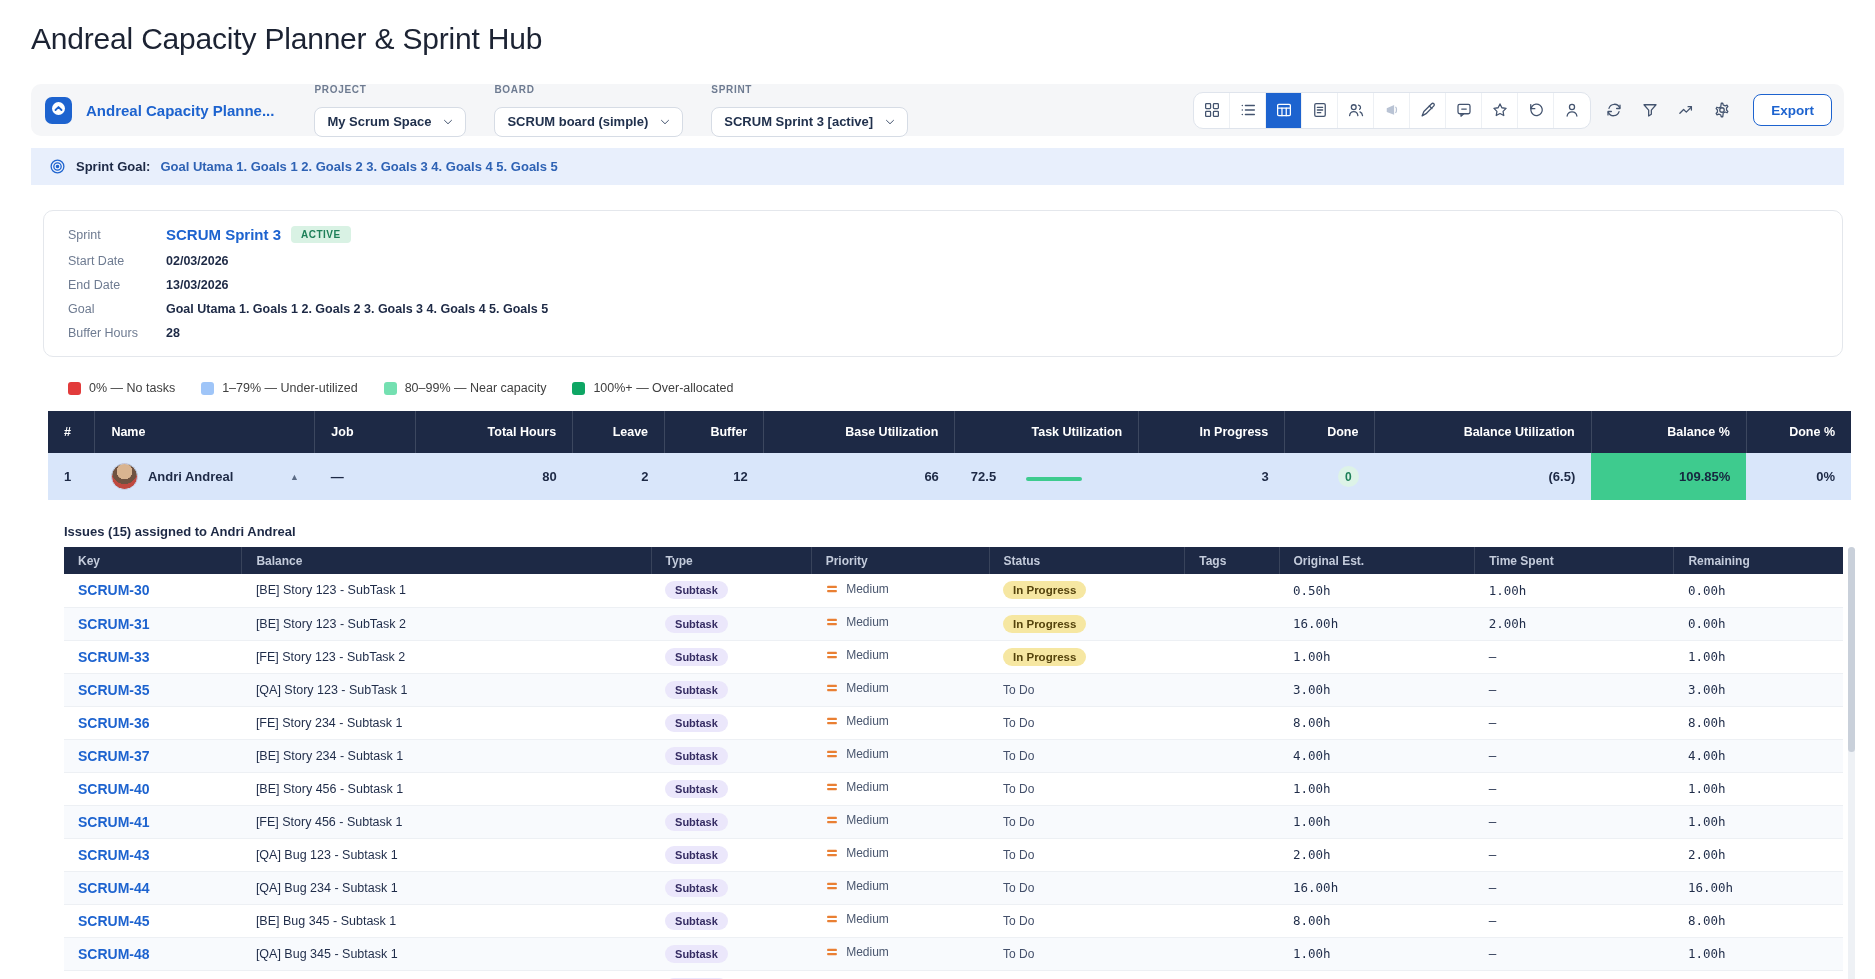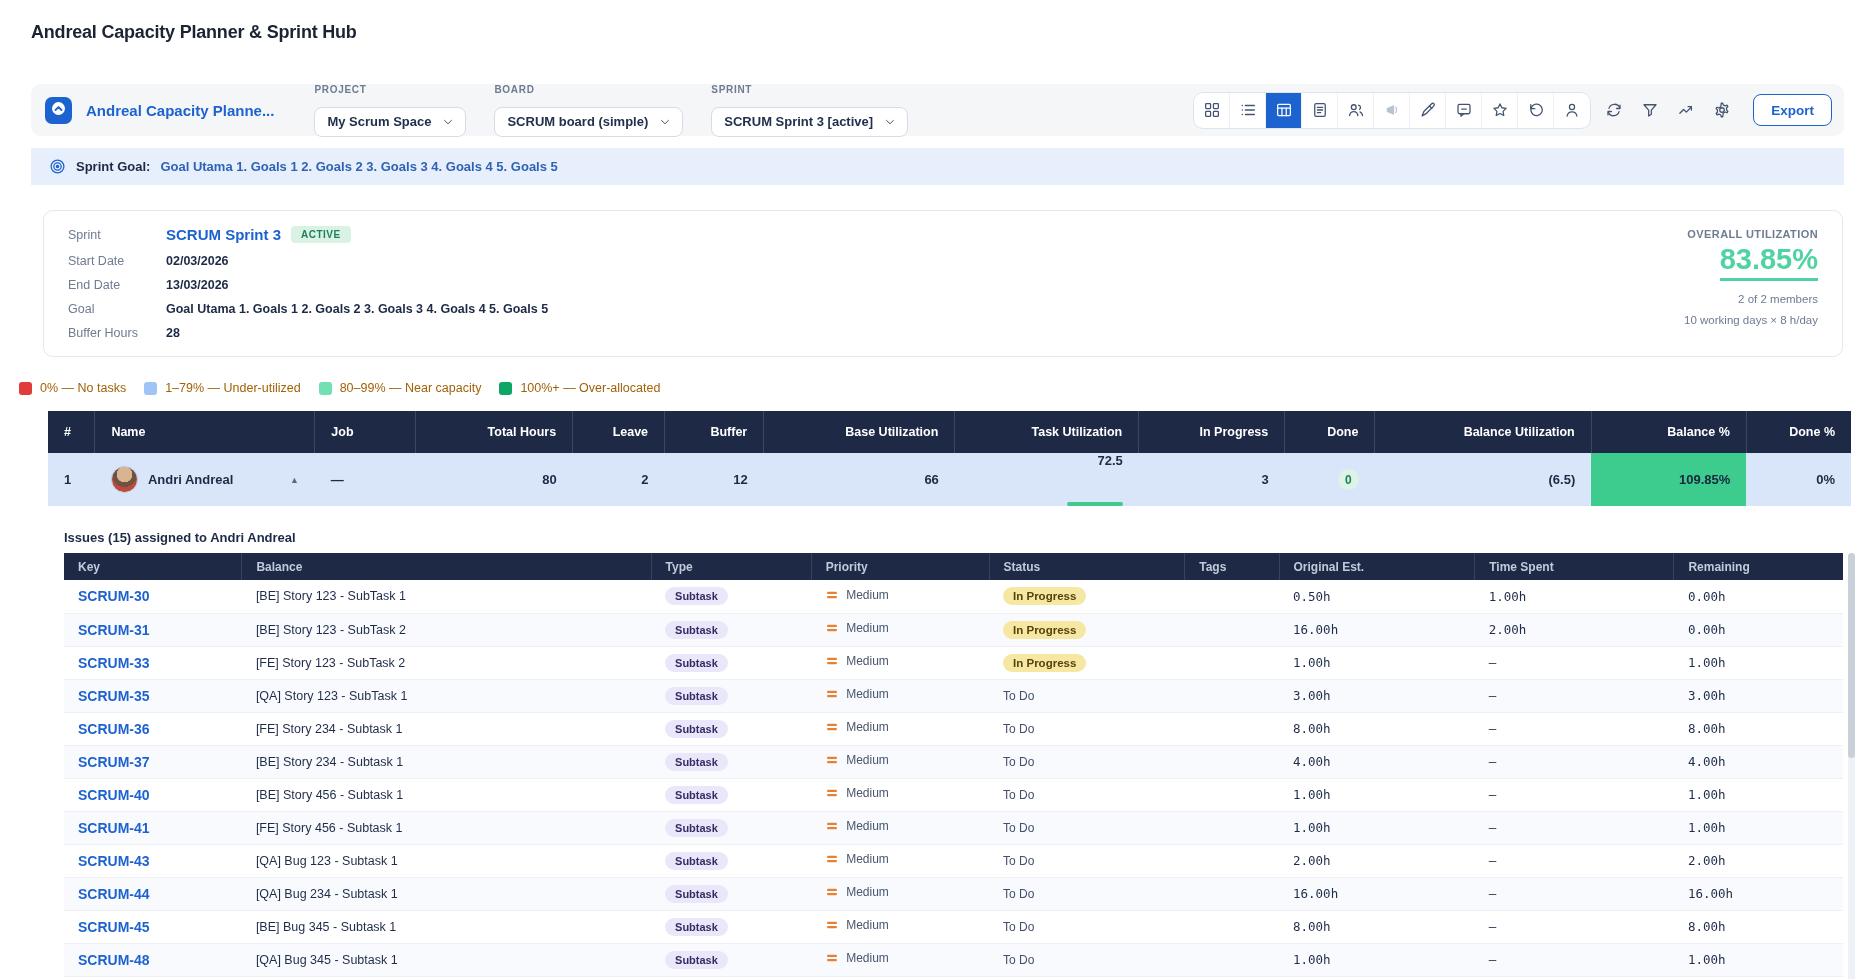--- a/index.html
+++ b/index.html
@@ -1,19 +1,19 @@
 <!DOCTYPE html>
 <html><head>
 <meta charset="utf-8">
 <style>
   * { box-sizing: border-box; margin: 0; padding: 0; }
   html,body { width:1875px; height:979px; overflow:hidden; background:#fff;
     font-family:"Liberation Sans","DejaVu Sans",sans-serif; color:#1d2945; }
 
-  .page-title { font-size:18px; font-weight:700; color:#1c2333; letter-spacing:-0.2px;
+  .page-title { font-size:30px; font-weight:400; color:#1c2333; letter-spacing:-0.2px;
     margin:22px 0 0 31px; height:28px; }
 
   
   .app-header { margin:34px 31px 0; background:#f5f6f8; border-radius:10px; height:52px;
     display:flex; align-items:center; padding:0 12px 0 14px; gap:14px; }
   .logo-mark { width:27px; height:27px; border-radius:7px; background:#1d63cf;
     display:flex; align-items:center; justify-content:center; flex:none; }
   .app-name { color:#1d63cf; font-weight:700; font-size:15px; white-space:nowrap; margin-right:26px; }
   .selector-group { display:flex; flex-direction:column; margin-right:14px; }
   .selector-label { font-size:10px; font-weight:700; color:#6e7b91; letter-spacing:.7px; margin-bottom:12px; }
@@ -53,39 +53,39 @@
   .sprint-value-link { color:#1d63cf; font-size:15px; font-weight:700; cursor:pointer; }
   .active-badge { background:#d9f2e4; color:#1e8059; font-size:10px; font-weight:800;
     letter-spacing:.5px; padding:3px 10px; border-radius:4px; margin-left:10px; }
   .util-block { text-align:right; padding-top:2px; }
   .util-label { font-size:11px; font-weight:700; color:#6e7b91; letter-spacing:.4px; }
   .util-value { display:inline-block; font-size:29px; font-weight:800; color:#4fd3a2;
     border-bottom:3px solid #4fd3a2; padding-bottom:4px; margin-top:5px; line-height:1; }
   .util-sub { font-size:11.5px; color:#6e7b91; margin-top:8px; line-height:1.8; }
 
   
-  .legend { margin:24px 0 0 19px; display:flex; gap:18px; font-size:12.5px; color:#a16207; height:14px; }
+  .legend { margin:24px 0 0 68px; display:flex; gap:26px; font-size:12.5px; color:#404040; height:14px; }
   .legend-item { display:flex; align-items:center; }
   .legend-swatch { width:13px; height:13px; border-radius:3px; margin-right:8px; flex:none; }
 
   
   .members-table { margin:16px 24px 0 48px; width:1803px; border-collapse:collapse; table-layout:fixed; }
   .members-table th { background:#1d2945; color:#fff; font-size:12.5px; font-weight:700;
     height:42px; padding:0 16px; text-align:right; border-left:1px solid rgba(255,255,255,.14); }
   .members-table th:first-child { border-left:none; }
   .members-table th.al, .members-table td.al { text-align:left; }
   .members-table td { background:#d9e6fa; height:47px; padding:0 16px; font-size:13px;
     font-weight:600; color:#1d2945; text-align:right; }
   .member-name-cell { display:flex; align-items:center; gap:10px; }
   .avatar { width:27px; height:27px; border-radius:50%; flex:none; border:1px solid #c3d2ea;
     background:radial-gradient(circle at 50% 30%, #d9b490 0 36%, #6f5240 37% 58%, #c0493f 59% 80%, #e9e4dd 81%); }
   .member-name { font-weight:700; }
   .sort-caret { margin-left:auto; color:#5b6b85; font-size:9px; cursor:pointer; }
   .muted { color:#5b6b85; }
-  .task-util { display:flex; flex-direction:column; align-items:flex-end;gap:30px; }
+  .task-util { display:flex; flex-direction:row; align-items:center;gap:30px; }
   .util-bar { width:56px; height:4px; border-radius:2px; background:#3ecb8e; margin-top:4px; }
   .done-pill { display:inline-flex; min-width:21px; height:21px; padding:0 4px; align-items:center;
     justify-content:center; background:#ddf3e7; color:#1e8059; border-radius:50%; font-size:12px; font-weight:700; }
   td.balance-cell { background:#3ecb8e; font-weight:800; color:#16263f; }
 
   
   .issues-title { margin:24px 0 8px 64px; font-size:13px; font-weight:700; color:#1d2945; }
   .issues-wrap { margin:0 20px 0 64px; display:flex; align-items:stretch; }
   .issues-table { width:1779px; border-collapse:collapse; table-layout:fixed; }
   .issues-table th { background:#1d2945; color:#c3cbdb; font-size:12px; font-weight:600;
@@ -296,28 +296,20 @@
       <span class="field-label">End Date</span>
       <span class="field-value">13/03/2026</span>
     </div>
     <div class="field-row">
       <span class="field-label">Goal</span>
       <span class="field-value">Goal Utama 1. Goals 1 2. Goals 2 3. Goals 3 4. Goals 4 5. Goals 5</span>
     </div>
     <div class="field-row">
       <span class="field-label">Buffer Hours</span>
       <span class="field-value">28</span>
-    </div>
-  </div>
-  <div class="util-block">
-    <div class="util-label">OVERALL UTILIZATION</div>
-    <div><span class="util-value">83.85%</span></div>
-    <div class="util-sub">
-      <div>2 of 2 members</div>
-      <div>10 working days × 8 h/day</div>
     </div>
   </div>
 </div>
 
 <div class="legend" id="legend">
   <div class="legend-item">
     <span class="legend-swatch" style="background: rgb(226, 59, 59);"></span>
     <span>0% — No tasks</span>
   </div>
 

